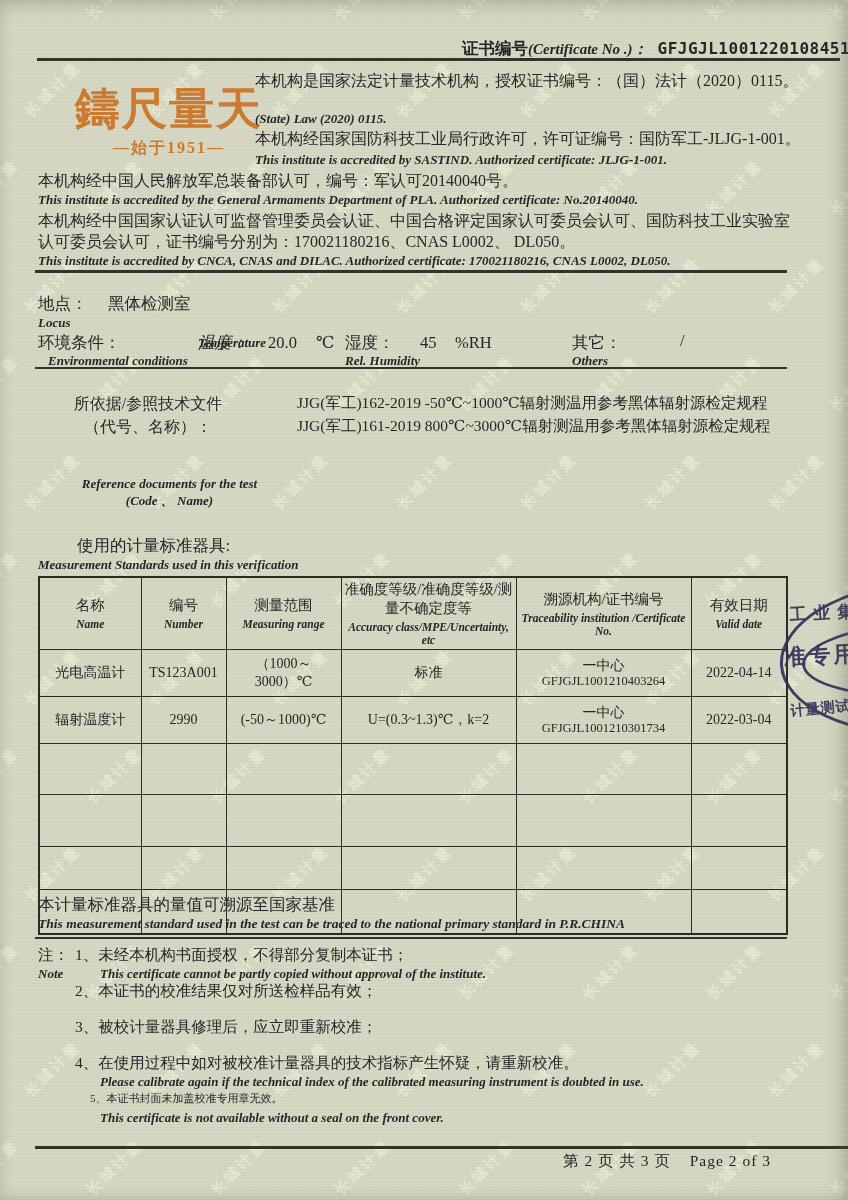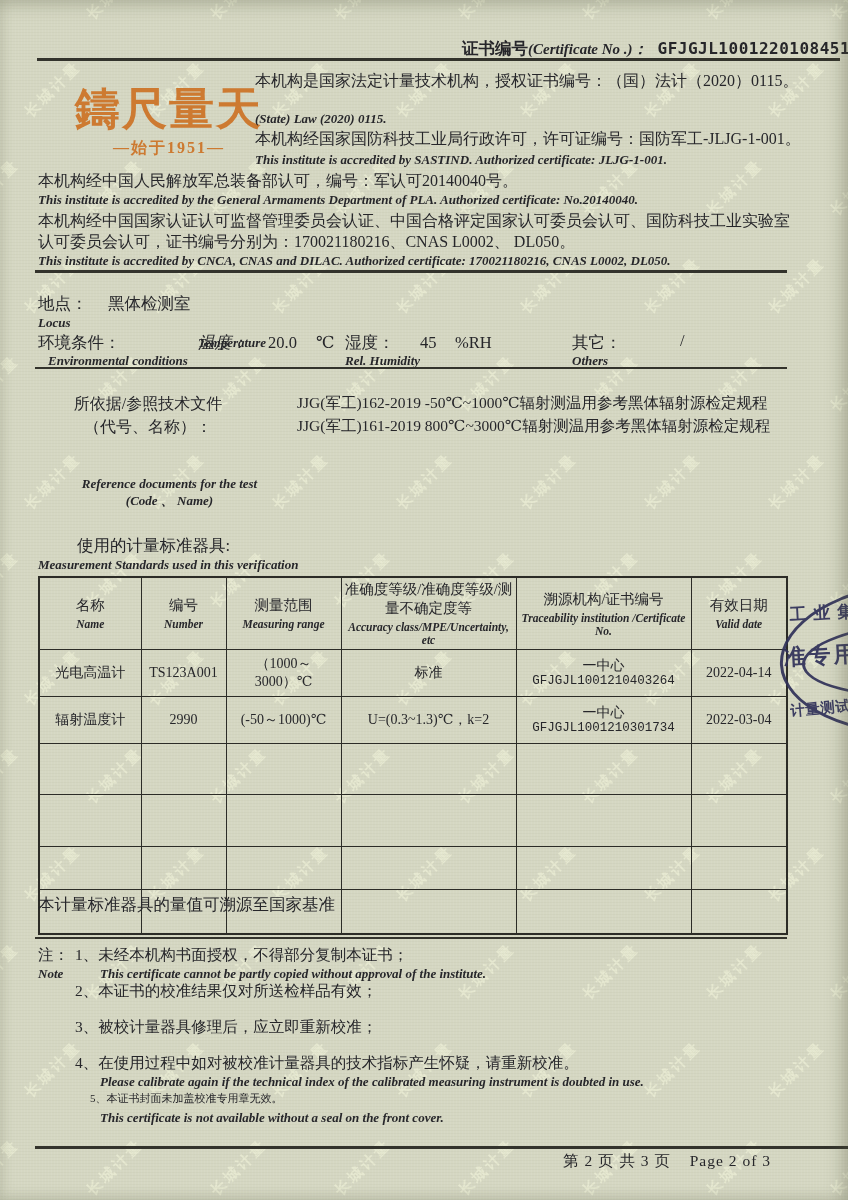--- a/index.html
+++ b/index.html
@@ -21,21 +21,21 @@
   .num{font-family:"DejaVu Sans Mono","Liberation Mono",monospace;}
   table.std{position:absolute;left:38px;top:576px;width:748px;border-collapse:collapse;
             table-layout:fixed;border:2.5px solid #2c2c27;}
   table.std th, table.std td{border:1.7px solid #2c2c27;text-align:center;vertical-align:middle;
             padding:2px 3px;overflow:hidden;}
   .th-zh{font-size:14.5px;line-height:19px;font-weight:normal;}
   .th-en{font-size:11.5px;font-style:italic;font-weight:bold;line-height:13px;margin-top:3px;}
   td.cell{font-size:14px;height:42px;}
   td.er1{height:46px;} td.er2{height:47px;} td.er3{height:38px;} td.er4{height:39px;}
   .trace-org{font-size:14px;line-height:17px;}
-  .trace-no{font-size:12.5px;line-height:15px;font-family:Liberation Mono, monospace;}
+  .trace-no{font-size:12.5px;line-height:15px;font-family:Liberation Serif, serif;}
   .stamp{color:#303159;}
 </style>
 </head>
 <body>
 
 <div class="page">
   <div class="wmlayer">
       <span class="wm" style="left: -45px; top: -18px;">长城计量</span>
       <span class="wm" style="left: 79px; top: -18px;">长城计量</span>
       <span class="wm" style="left: 203px; top: -18px;">长城计量</span>
@@ -275,20 +275,21 @@
           <td class="er4"></td>
           <td class="er4"></td>
           <td class="er4"></td>
           <td class="er4"></td>
           <td class="er4"></td>
         </tr>
   </tbody>
     </table>
 
   <div class="abs zh" style="left:38px;top:894px;font-size:16.5px;">本计量标准器具的量值可溯源至国家基准</div>
+  <div class="abs en" style="left:38px;top:916px;font-size:13.5px;">This measurement standard used in the test can be traced to the national primary standard in P.R.CHINA</div>
   <div class="hr" style="left:35px;top:937px;width:752px;height:2px;"></div>
 
   <div class="abs zh" style="left:38px;top:944px;font-size:15.5px;">注：</div>
   <div class="abs en" style="left:38px;top:966px;">Note</div>
 
   <div class="abs zh" style="left:75px;top:944px;font-size:15.5px;">1、未经本机构书面授权，不得部分复制本证书；</div>
   <div class="abs en" style="left:100px;top:966px;">This certificate cannot be partly copied without approval of the institute.</div>
   <div class="abs zh" style="left:75px;top:980px;font-size:15.5px;">2、本证书的校准结果仅对所送检样品有效；</div>
   <div class="abs zh" style="left:75px;top:1016px;font-size:15.5px;">3、被校计量器具修理后，应立即重新校准；</div>
   <div class="abs zh" style="left:75px;top:1052px;font-size:15.5px;">4、在使用过程中如对被校准计量器具的技术指标产生怀疑，请重新校准。</div>

